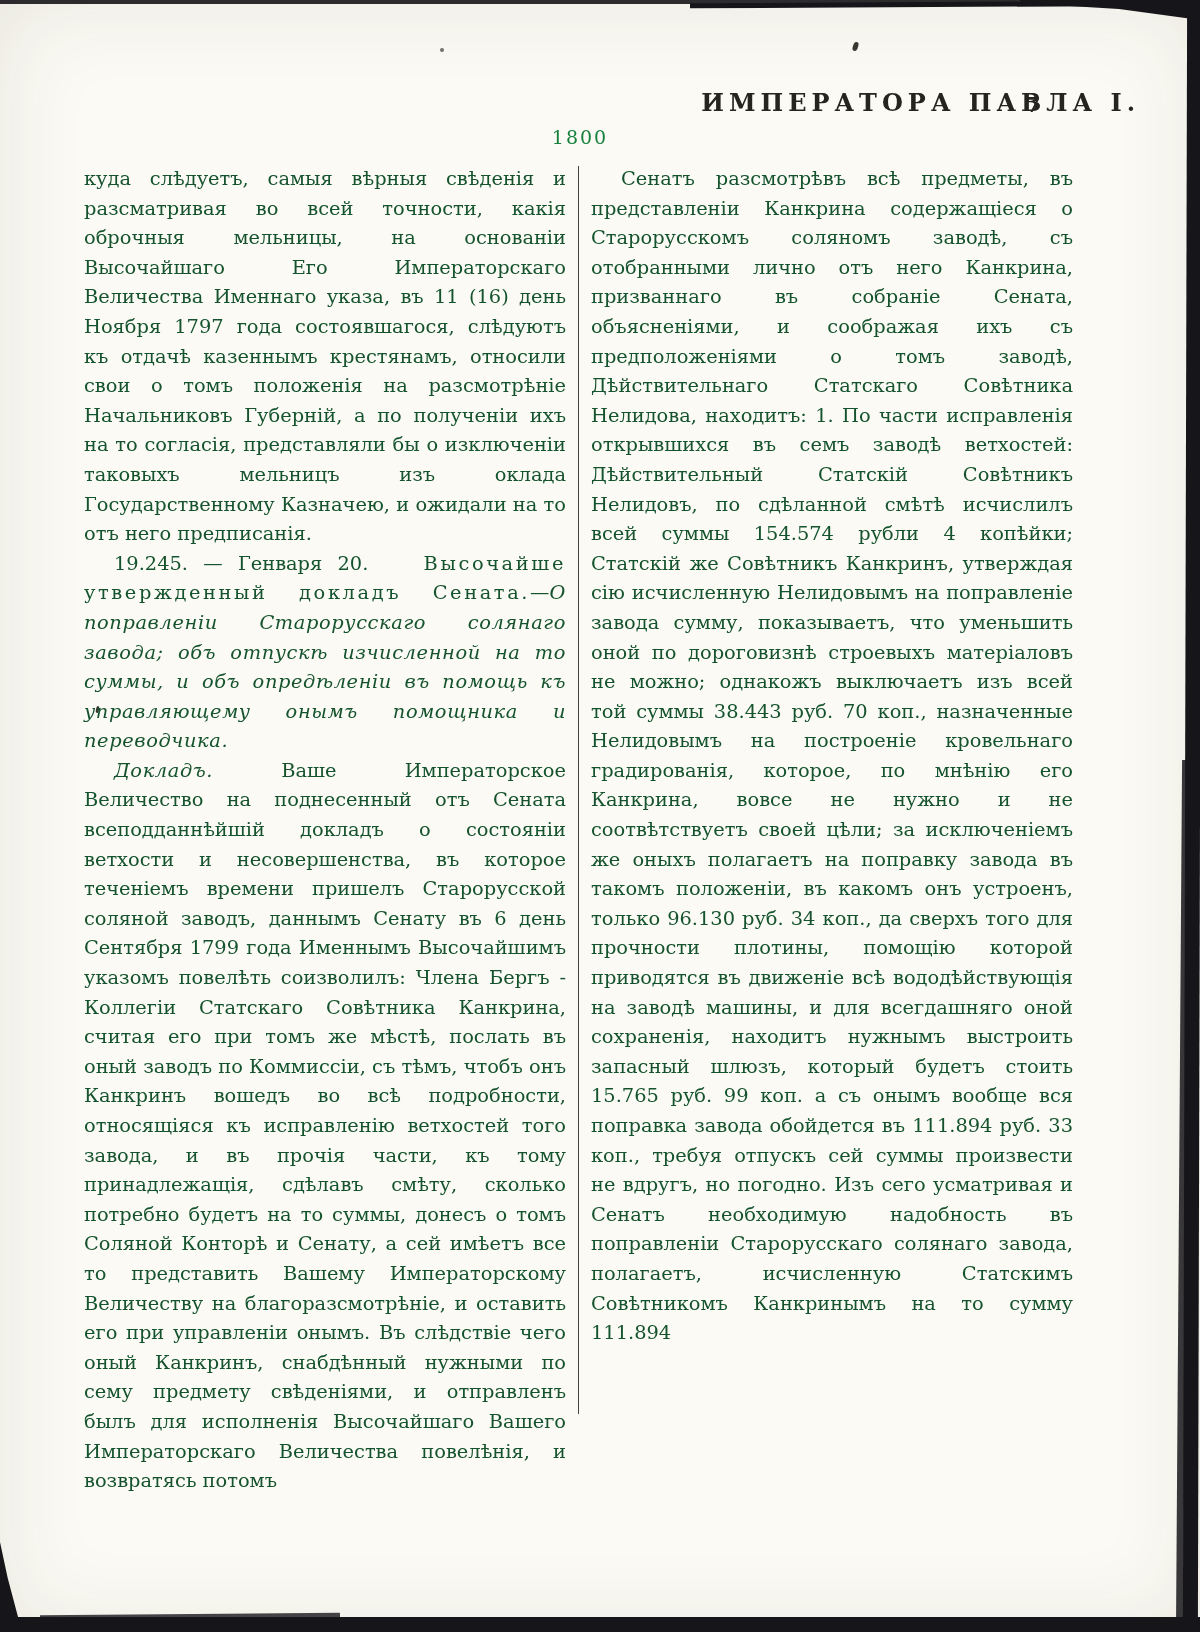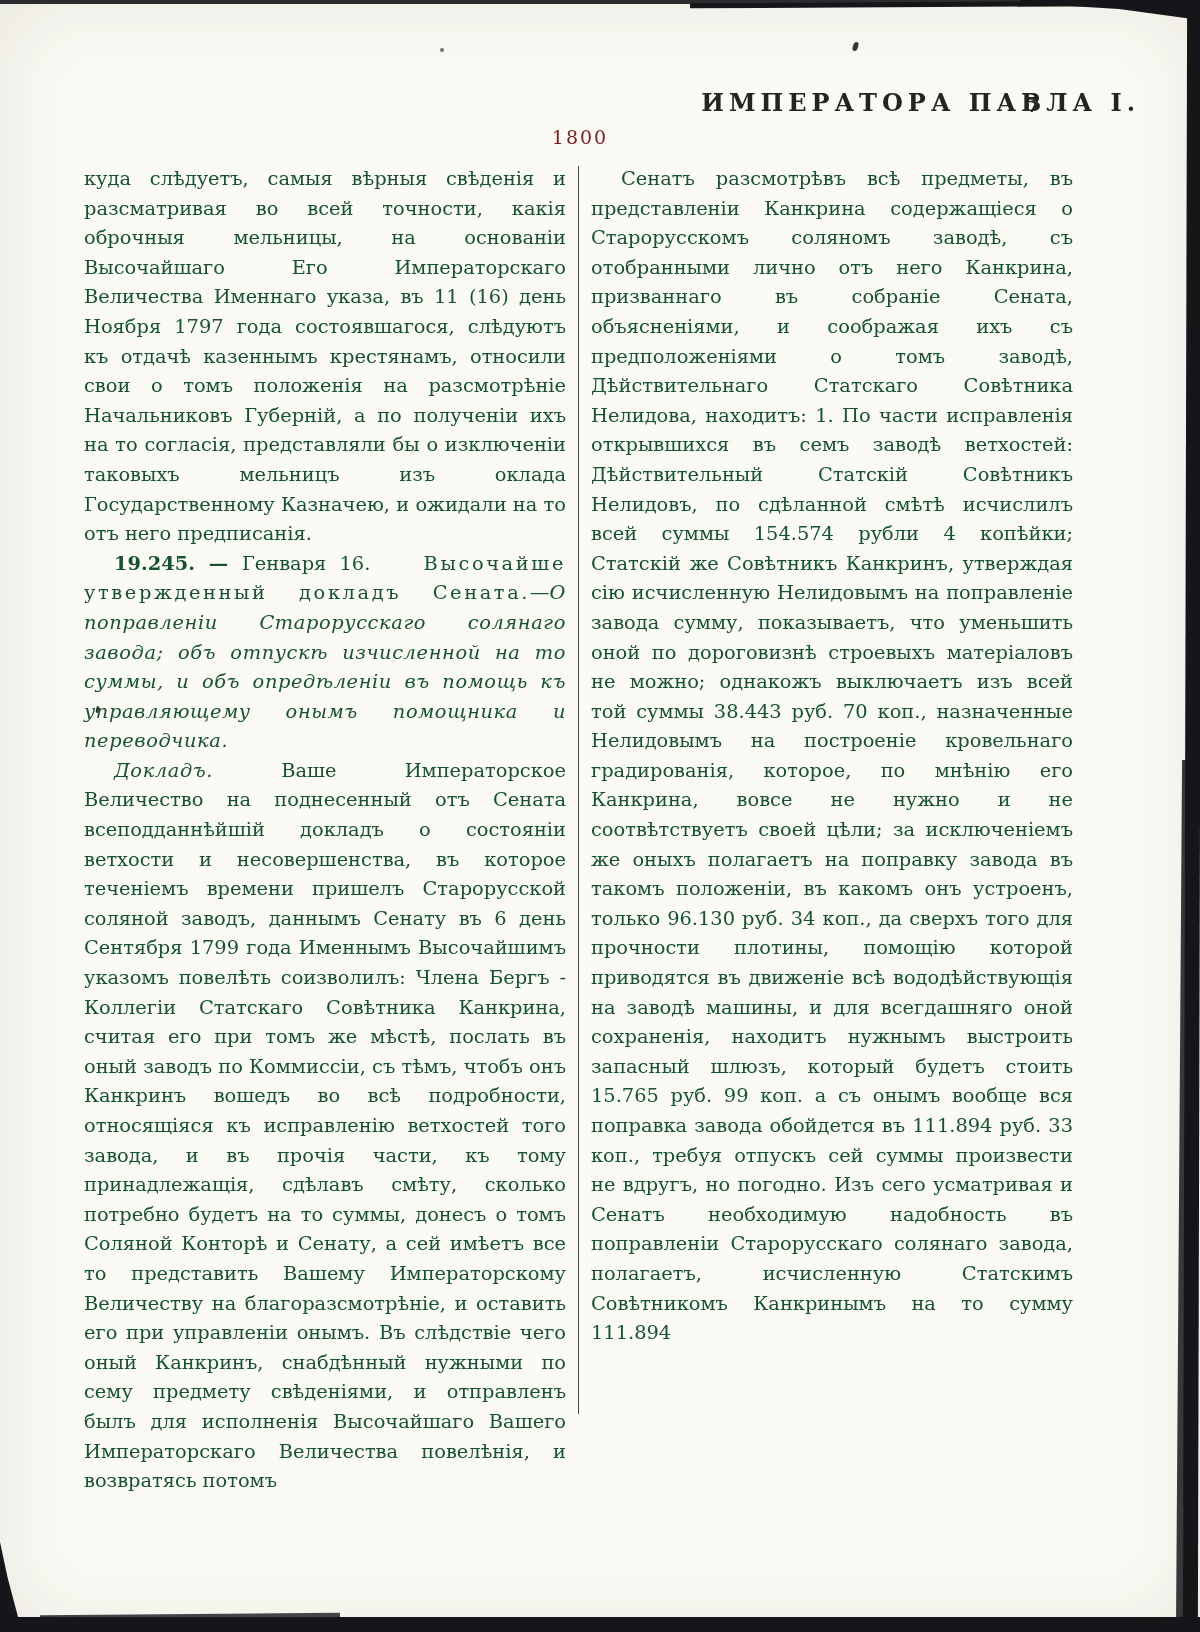--- a/index.html
+++ b/index.html
@@ -33,38 +33,38 @@
     position:absolute; top:88px; left:0; width:1140px;
     text-align:right; font-size:24px; font-weight:bold;
     letter-spacing:5px; color:#262420;
   }
   .page-number {
     position:absolute; top:92px; left:1026px;
     font-size:21px; font-weight:bold; color:#262420;
   }
   .year-label {
     position:absolute; top:126px; left:0; width:1160px;
-    text-align:center; font-size:19px; letter-spacing:2px; color:#7f1d1d;
+    text-align:center; font-size:19px; letter-spacing:2px; color:#15803d;
   }
   
   .columns {
     position:absolute; top:164px; left:84px;
     width:990px; display:flex;
   }
   .col {
     width:482px; font-size:19.4px; line-height:29.6px;
     text-align:justify; color:#14532d;
   }
   .divider {
     width:1px; background:#46433c;
     margin:2px 12px 0 12px; height:1248px; flex:none;
   }
   .col p { margin:0; text-indent:30px; }
   .col p.noindent { text-indent:0; }
-  .act-number { font-weight:bold; }
+  .act-number { font-weight:normal; }
   .spaced { letter-spacing:2.6px;margin-left:40px; }
   .italic { font-style:italic; letter-spacing:0.6px; }
 </style>
 </head>
 <body>
 
 <div class="page">
 
   <div class="edge edge-top"></div>
   <div class="edge edge-top2"></div>
@@ -79,21 +79,21 @@
   <div class="speck speck3"></div>
 
   <div class="header-title">ИМПЕРАТОРА ПАВЛА I.</div>
   <div class="page-number">7</div>
   <div class="year-label">1800</div>
 
   <div class="columns">
 
     <div class="col">
       <p class="noindent">куда слѣдуетъ, самыя вѣрныя свѣденія и разсматривая во всей точности, какія оброчныя мельницы, на основаніи Высочайшаго Его Императорскаго Величества Именнаго указа, въ 11 (16) день Ноября 1797 года состоявшагося, слѣдуютъ къ отдачѣ казеннымъ крестянамъ, относили свои о томъ положенія на разсмотрѣніе Начальниковъ Губерній, а по полученіи ихъ на то согласія, представляли бы о изключеніи таковыхъ мельницъ изъ оклада Государственному Казначею, и ожидали на то отъ него предписанія.</p>
-      <p><span class="act-number">19.245. — </span><span>Генваря 16. </span><span class="spaced">Высочайше утвержденный докладъ Сената.</span><span>—</span><span class="italic">О поправленіи Старорусскаго солянаго завода; объ отпускѣ изчисленной на то суммы, и объ опредѣленіи въ помощь къ управляющему онымъ помощника и переводчика.</span></p>
+      <p><span class="act-number">19.245. — </span><span>Генваря 20. </span><span class="spaced">Высочайше утвержденный докладъ Сената.</span><span>—</span><span class="italic">О поправленіи Старорусскаго солянаго завода; объ отпускѣ изчисленной на то суммы, и объ опредѣленіи въ помощь къ управляющему онымъ помощника и переводчика.</span></p>
       <p><span class="italic">Докладъ.</span><span> Ваше Императорское Величество на поднесенный отъ Сената всеподданнѣйшій докладъ о состояніи ветхости и несовершенства, въ которое теченіемъ времени пришелъ Старорусской соляной заводъ, даннымъ Сенату въ 6 день Сентября 1799 года Именнымъ Высочайшимъ указомъ повелѣть соизволилъ: Члена Бергъ - Коллегіи Статскаго Совѣтника Канкрина, считая его при томъ же мѣстѣ, послать въ оный заводъ по Коммиссіи, съ тѣмъ, чтобъ онъ Канкринъ вошедъ во всѣ подробности, относящіяся къ исправленію ветхостей того завода, и въ прочія части, къ тому принадлежащія, сдѣлавъ смѣту, сколько потребно будетъ на то суммы, донесъ о томъ Соляной Конторѣ и Сенату, а сей имѣетъ все то представить Вашему Императорскому Величеству на благоразсмотрѣніе, и оставить его при управленіи онымъ. Въ слѣдствіе чего оный Канкринъ, снабдѣнный нужными по сему предмету свѣденіями, и отправленъ былъ для исполненія Высочайшаго Вашего Императорскаго Величества повелѣнія, и возвратясь потомъ</span></p>
     </div>
 
     <div class="divider"></div>
 
     <div class="col">
       <p>Сенатъ разсмотрѣвъ всѣ предметы, въ представленіи Канкрина содержащіеся о Старорусскомъ соляномъ заводѣ, съ отобранными лично отъ него Канкрина, призваннаго въ собраніе Сената, объясненіями, и соображая ихъ съ предположеніями о томъ заводѣ, Дѣйствительнаго Статскаго Совѣтника Нелидова, находитъ: 1. По части исправленія открывшихся въ семъ заводѣ ветхостей: Дѣйствительный Статскій Совѣтникъ Нелидовъ, по сдѣланной смѣтѣ исчислилъ всей суммы 154.574 рубли 4 копѣйки; Статскій же Совѣтникъ Канкринъ, утверждая сію исчисленную Нелидовымъ на поправленіе завода сумму, показываетъ, что уменьшить оной по дороговизнѣ строевыхъ матеріаловъ не можно; однакожъ выключаетъ изъ всей той суммы 38.443 руб. 70 коп., назначенные Нелидовымъ на построеніе кровельнаго градированія, которое, по мнѣнію его Канкрина, вовсе не нужно и не соотвѣтствуетъ своей цѣли; за исключеніемъ же оныхъ полагаетъ на поправку завода въ такомъ положеніи, въ какомъ онъ устроенъ, только 96.130 руб. 34 коп., да сверхъ того для прочности плотины, помощію которой приводятся въ движеніе всѣ вододѣйствующія на заводѣ машины, и для всегдашняго оной сохраненія, находитъ нужнымъ выстроить запасный шлюзъ, который будетъ стоить 15.765 руб. 99 коп. а съ онымъ вообще вся поправка завода обойдется въ 111.894 руб. 33 коп., требуя отпускъ сей суммы произвести не вдругъ, но погодно. Изъ сего усматривая и Сенатъ необходимую надобность въ поправленіи Старорусскаго солянаго завода, полагаетъ, исчисленную Статскимъ Совѣтникомъ Канкринымъ на то сумму 111.894</p>
     </div>
 
   </div>

